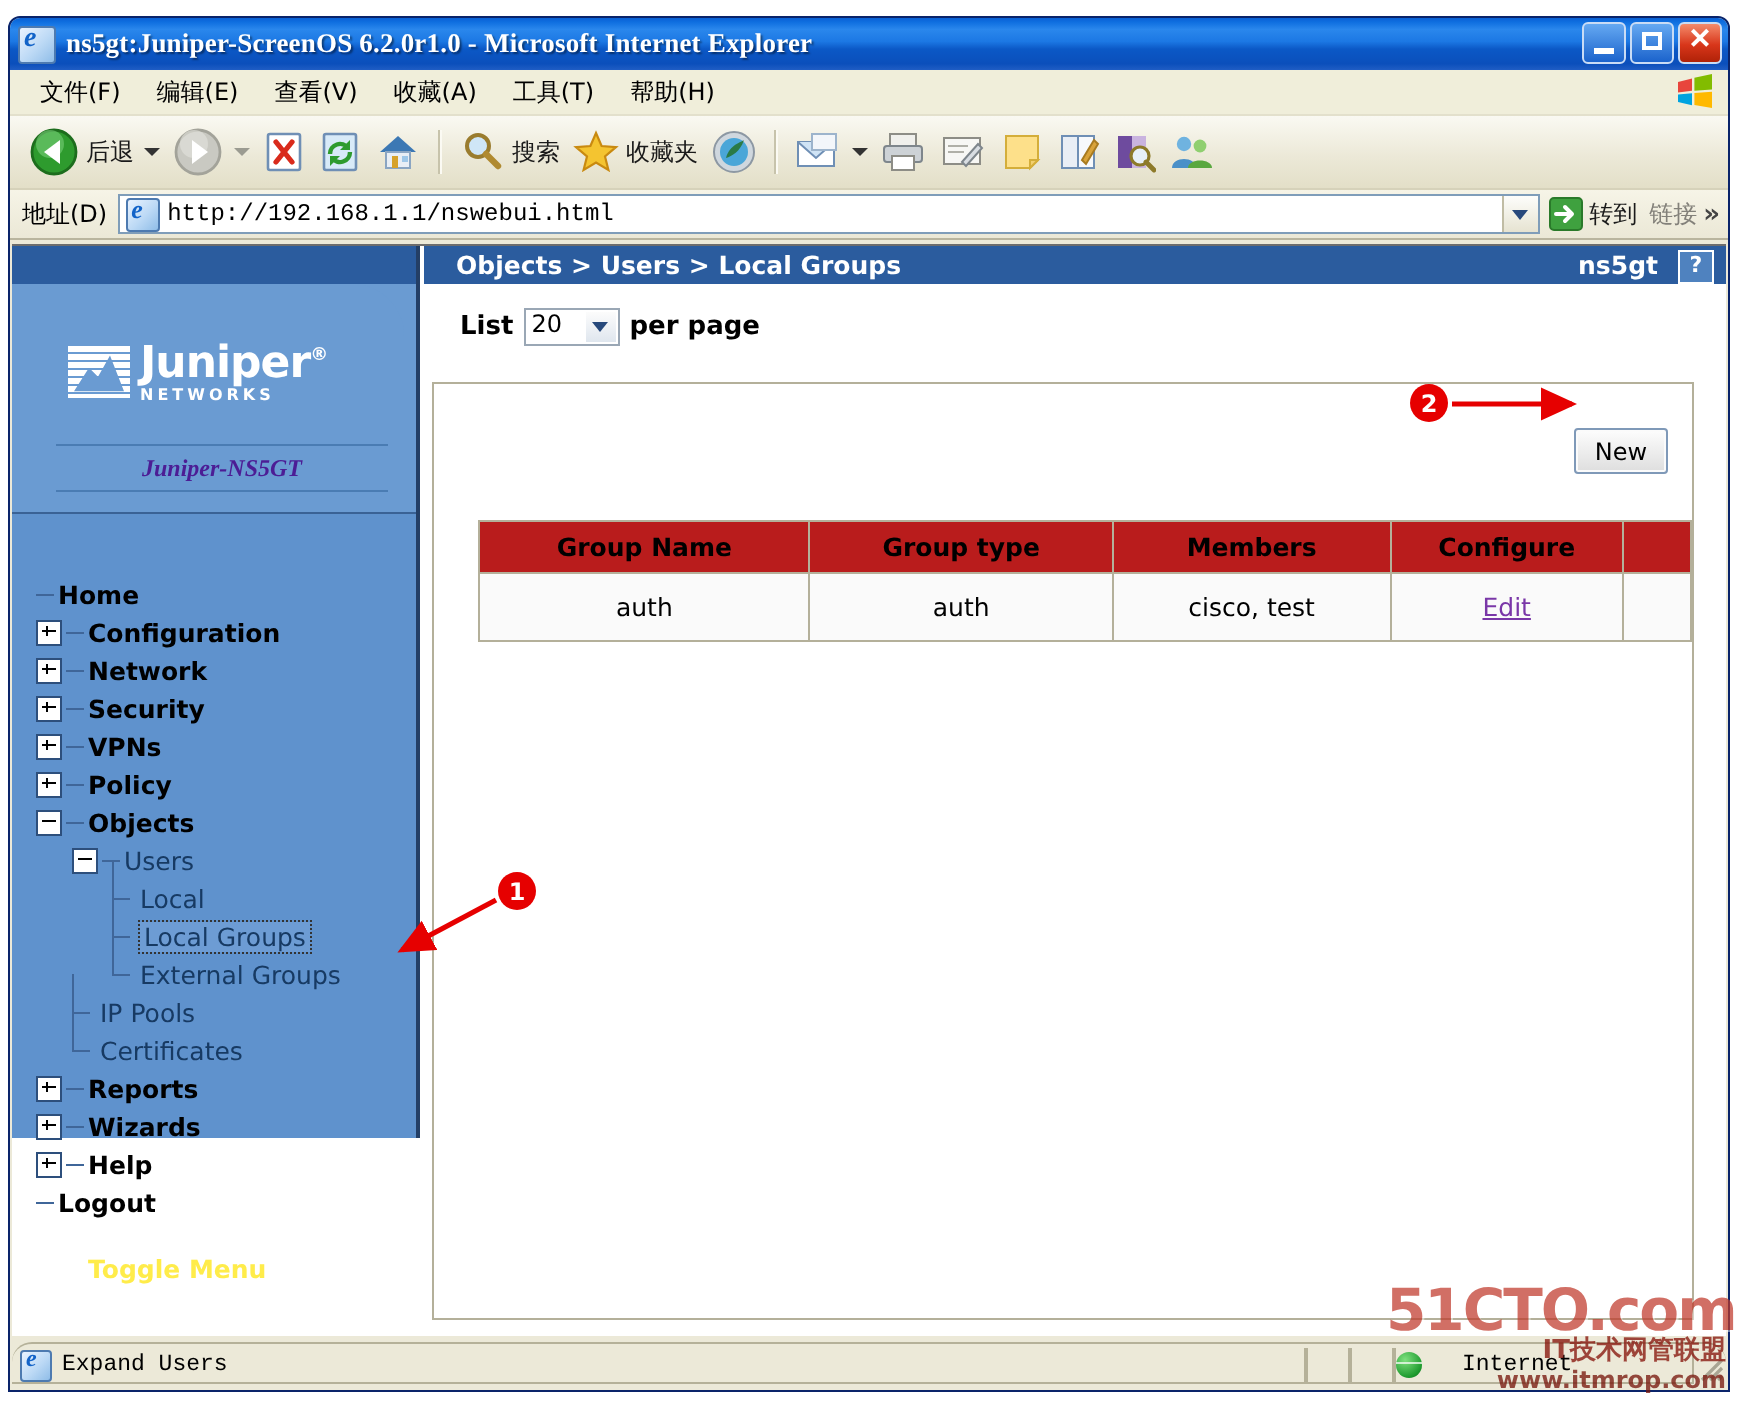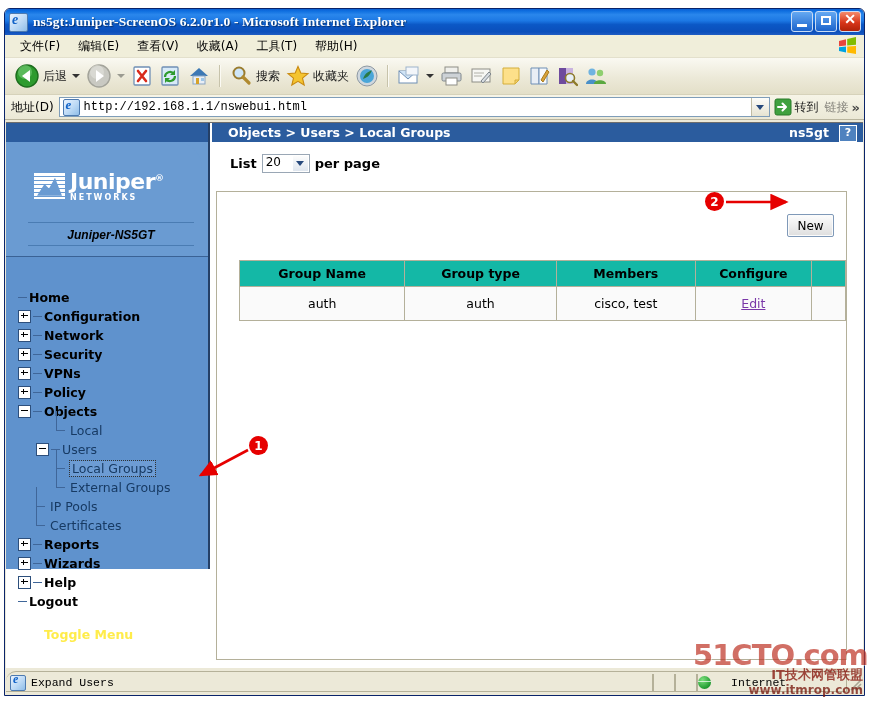--- a/index.html
+++ b/index.html
@@ -265,21 +265,21 @@
   #jnpr-sub {
     color:#ffffff; font-family:"DejaVu Sans", sans-serif;
     font-weight:bold; font-size:8px; letter-spacing:2px; margin-top:1px;
   }
   #model-strip {
     position:absolute; left:22px; right:14px; bottom:10px;
     border-top:1px solid #4a7cb3; border-bottom:1px solid #4a7cb3;
     padding:2px 0; text-align:center;
   }
   #model-text {
-    color:#000000; font-family:Liberation Sans, sans-serif;
+    color:#4c1d95; font-family:Liberation Serif, serif;
     font-style: italic; font-weight:bold; font-size:12px;
   }
 
   #tree {
     position: absolute; left: 0; top: 160px; right: 2px; bottom: 0;
     padding: 5px 0 0 12px;
   }
   .tnode {
     display: flex; align-items: center;
     height: 19px;
@@ -416,21 +416,21 @@
   #grid-wrap {
     position: absolute; left: 22px; top: 68px; right: 0;
   }
   table.grid {
     border-collapse: collapse;
     border: 1px solid #b4b09a;
     background: #ffffff;
     table-layout: fixed;
   }
   table.grid th {
-    background: #14b8a6;
+    background: #b91c1c;
     border: 1px solid #b4b09a;
     font-family: "DejaVu Sans", sans-serif;
     font-weight: bold; font-size: 12.5px; color: #000;
     height: 25px; padding: 0 4px;
     text-align: center;
   }
   table.grid td {
     background: #fafafa;
     border: 1px solid #b4b09a;
     font-family: "DejaVu Sans", sans-serif;
@@ -777,28 +777,28 @@
         <div class="tnode indent1">
           <span class="tbox plus"></span>
           <span class="tdash"></span>
           <span class="tlabel-l1">Policy</span>
         </div>
         <div class="tnode indent1">
           <span class="tbox"></span>
           <span class="tdash"></span>
           <span class="tlabel-l1">Objects</span>
         </div>
+        <div class="tnode indent2">
+          <span class="tbox"></span>
+          <span class="tdash"></span>
+          <span class="tlabel-l2">Users</span>
+        </div>
         <div class="tnode indent3">
           <span class="tline stub"></span>
           <span class="tlabel-l3">Local</span>
-        </div>
-        <div class="tnode indent2">
-          <span class="tbox"></span>
-          <span class="tdash"></span>
-          <span class="tlabel-l2">Users</span>
         </div>
         <div class="tnode indent3">
           <span class="tline stub"></span>
           <span class="tlabel-l3 tlabel-sel">Local Groups</span>
         </div>
         <div class="tnode indent3">
           <span class="tline stub"></span>
           <span class="tlabel-l3">External Groups</span>
         </div>
         <div class="tnode indent2">

